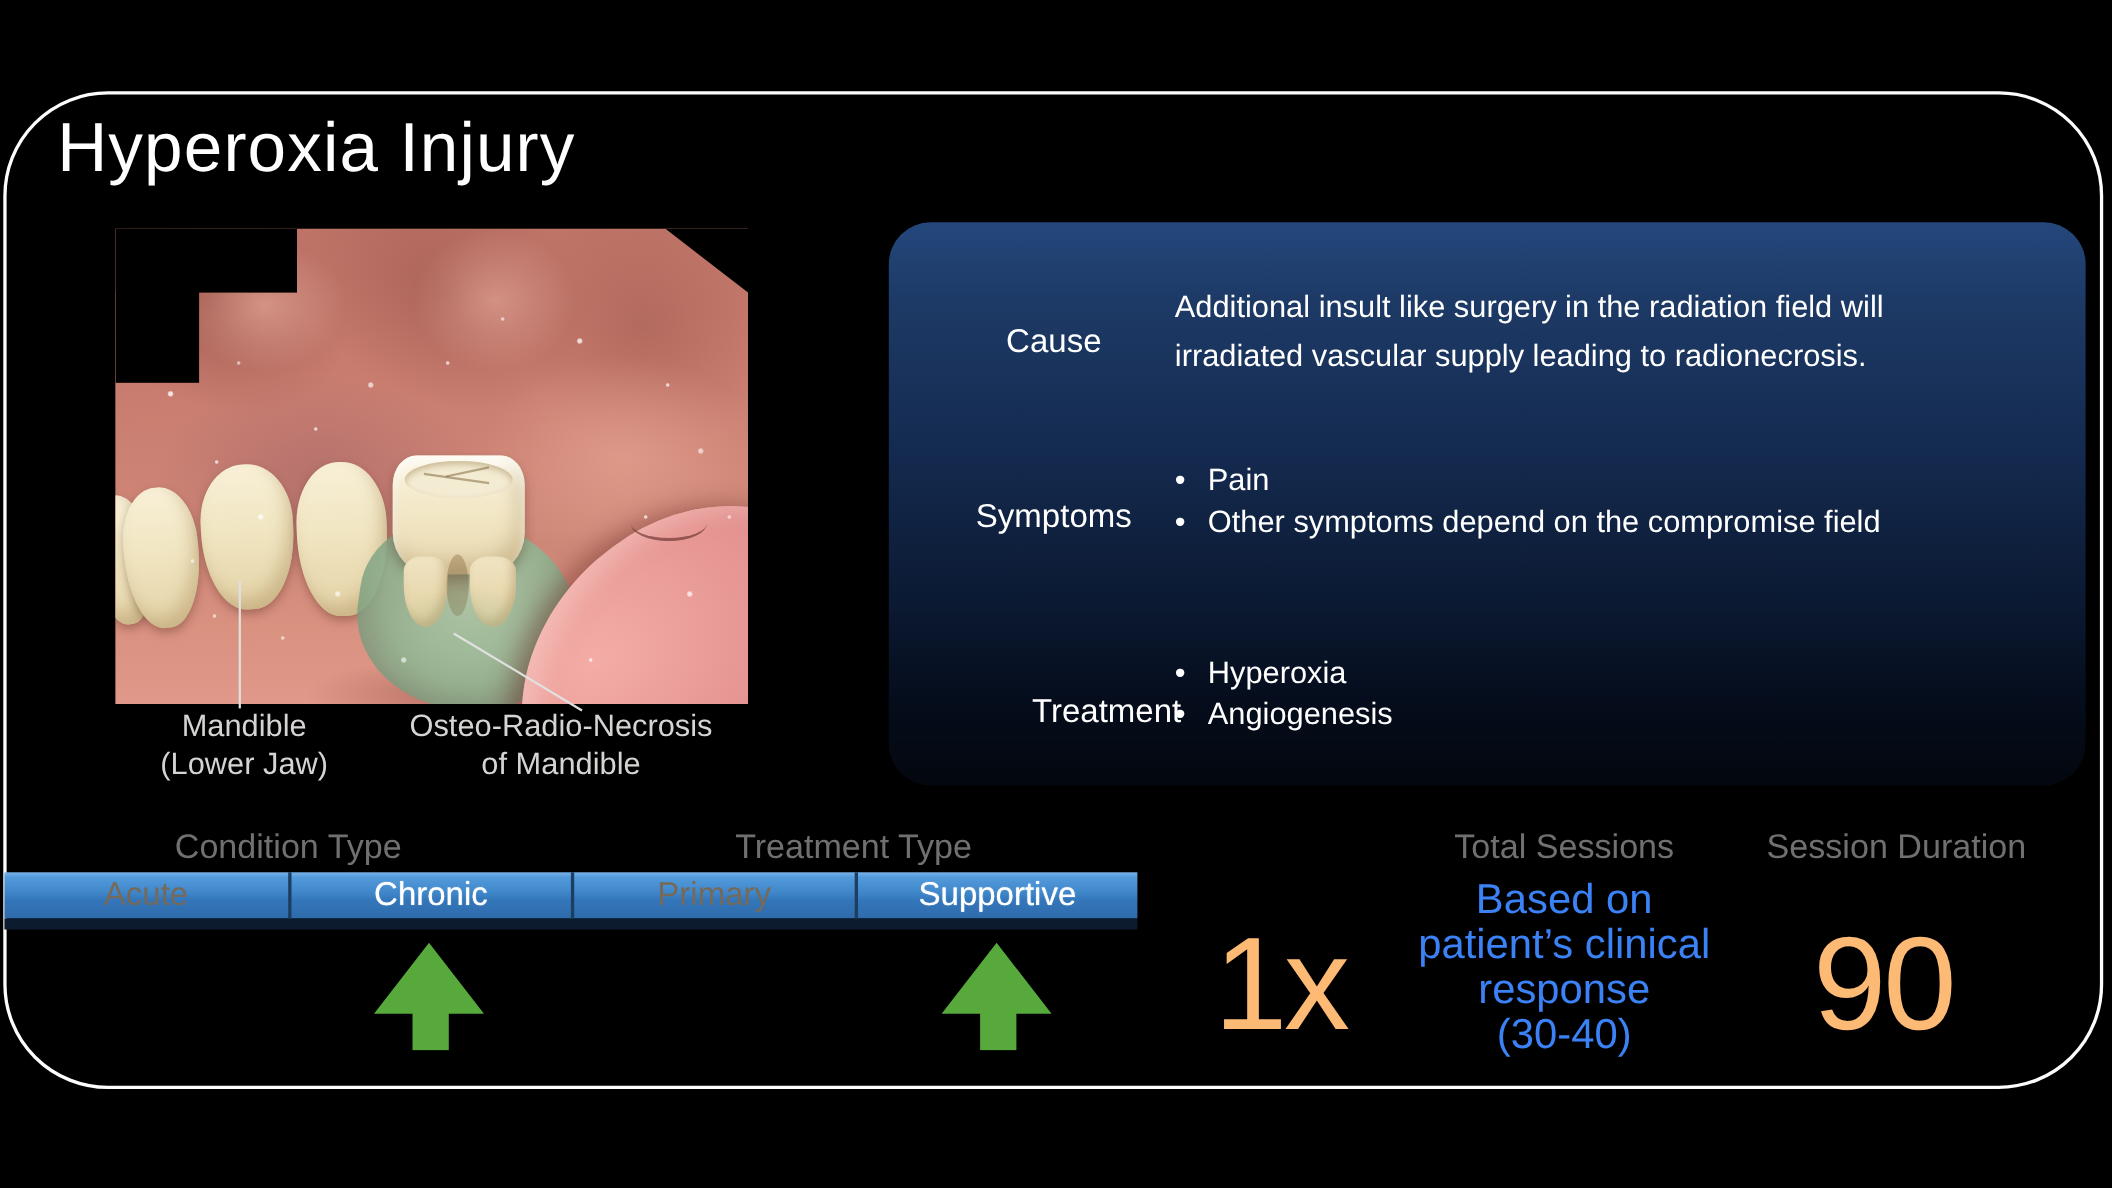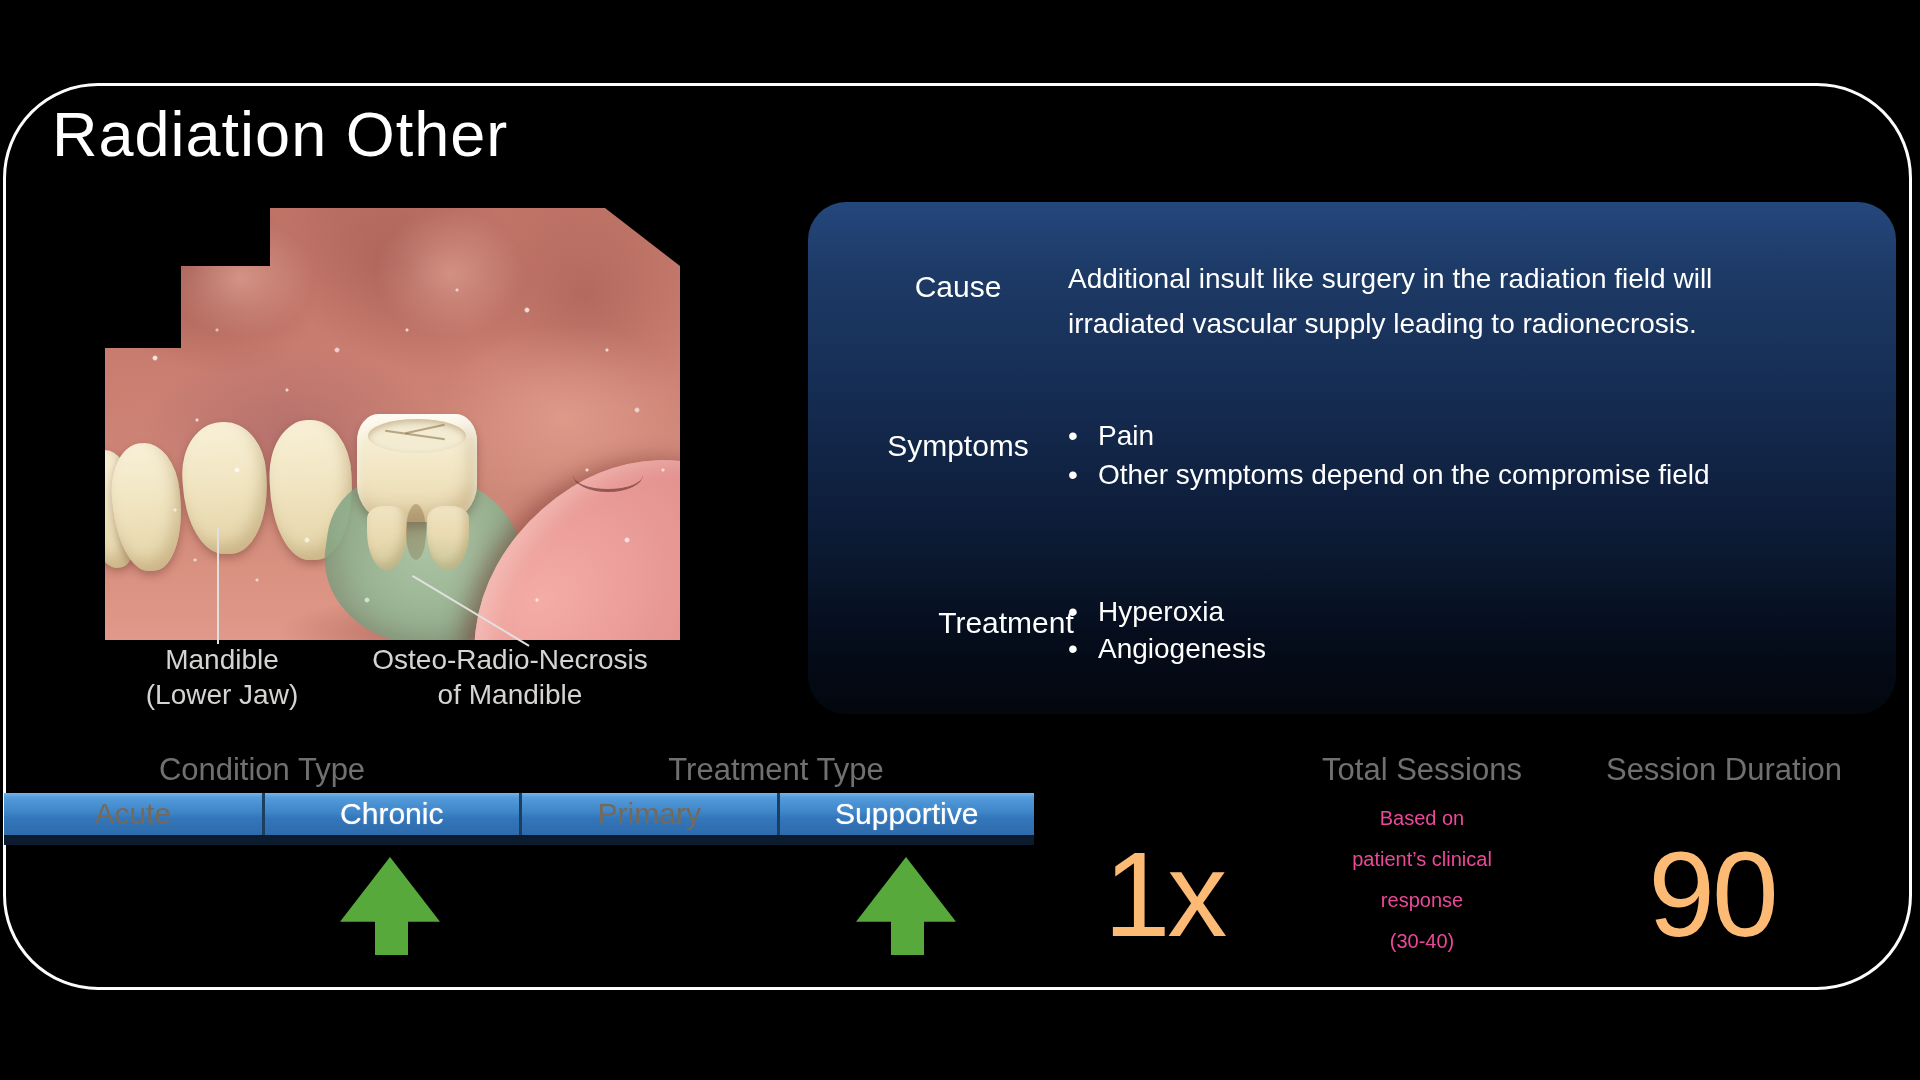--- a/index.html
+++ b/index.html
@@ -102,21 +102,21 @@
   .leader{background:#e0e0e0;}
   #leader-1{left:217px;top:528px;width:2px;height:116px;}
   #leader-2{left:413px;top:575px;width:136px;height:2px;transform-origin:0 0;transform:rotate(31deg);}
   .illus-caption{color:#d6d4d2;font-size:28px;line-height:35px;text-align:center;}
   #caption-left{left:92px;top:642px;width:260px;}
   #caption-right{left:355px;top:642px;width:310px;}
 
   
   #info-panel{left:808px;top:202px;width:1088px;height:512px;border-radius:38px;
       background:linear-gradient(180deg,#24477c 0%,#1d3a66 14%,#152c52 38%,#0c1b35 65%,#050d1c 85%,#03070e 100%);}
-  .row-label{left:808px;width:300px;text-align:center;color:#ffffff;font-size:30px;}
+  .row-label{left:808px;width:300px;text-align:center;color:#ffffff;font-size:30px;margin-top:24px;}
   #label-cause{top:270px;}
   #label-symptoms{top:429px;}
   #label-treatment{top:606px;padding-left:48px;}
   .row-content{left:1068px;width:760px;color:#ffffff;font-size:28px;}
   #content-cause{top:256px;line-height:45px;}
   #content-symptoms{top:416px;line-height:39px;}
   #content-treatment{top:593px;line-height:37px;}
   .bullet-line{display:flex;}
   .dot{width:30px;flex:0 0 30px;}
 
@@ -137,31 +137,31 @@
   .seg.active{color:#ffffff;text-shadow:0 0 1px rgba(255,255,255,.8);}
 
   .up-arrow{width:100px;height:98px;top:857px;background:#56a93a;
       clip-path:polygon(50% 0,100% 66%,68% 66%,68% 100%,35% 100%,35% 66%,0 66%);}
   #arrow-chronic{left:340px;}
   #arrow-supportive{left:856px;}
 
   .big-green{width:320px;text-align:center;font-size:120px;line-height:1;color:#fdba74;letter-spacing:-3px;}
   #daily-value{left:1004px;top:834px;}
   #duration-value{left:1552px;top:834px;}
-  #total-value{left:1272px;top:798px;width:300px;text-align:center;color:#ec4899;
-      font-size:20px;line-height:41px;}
+  #total-value{left:1272px;top:798px;width:300px;text-align:center;color:#3b82f6;
+      font-size:38px;line-height:41px;}
 </style>
 </head>
 <body>
 
 <div id="stage">
 
   <div id="slide-border" class="abs"></div>
 
-  <div id="page-title" class="abs">Radiation Other</div>
+  <div id="page-title" class="abs">Hyperoxia Injury</div>
 
   <div id="illus" class="abs">
     <div class="abs gum-top"></div>
     <div class="abs ridge r1"></div>
     <div class="abs ridge r2"></div>
     <div class="abs ridge r3"></div>
     <div class="abs crest1"></div>
     <div class="abs crest2"></div>
     <div class="abs gum-lower"></div>
     <div class="abs mottle"></div>

